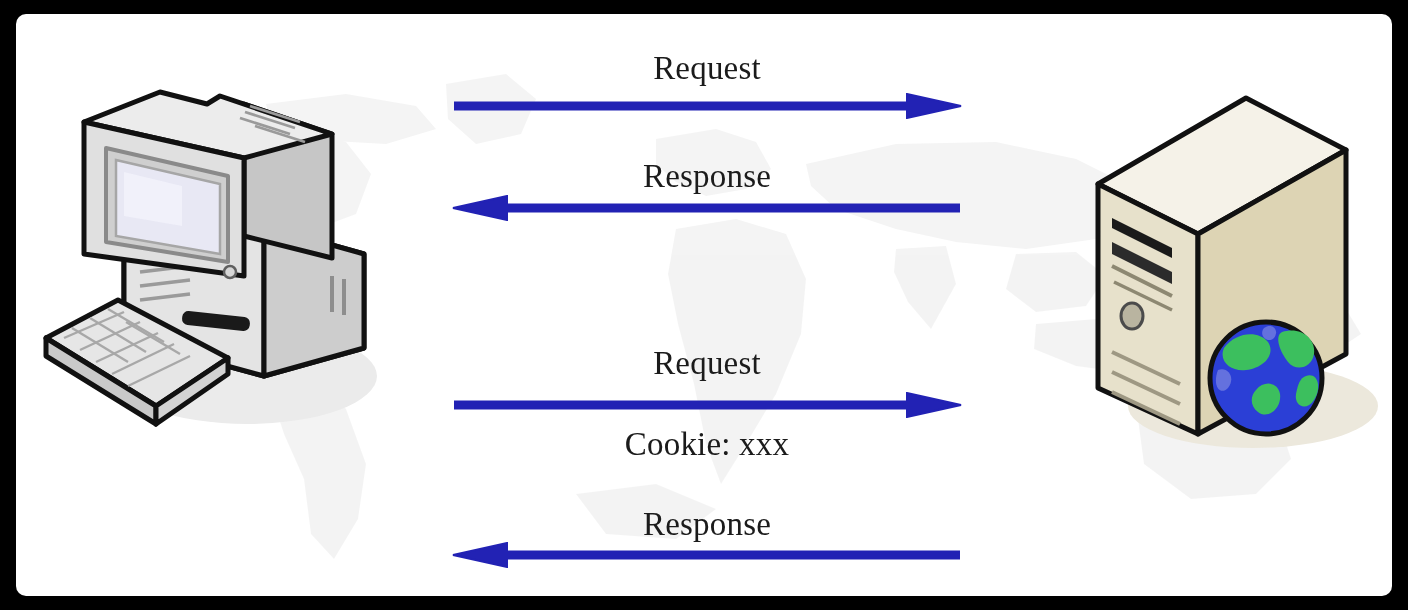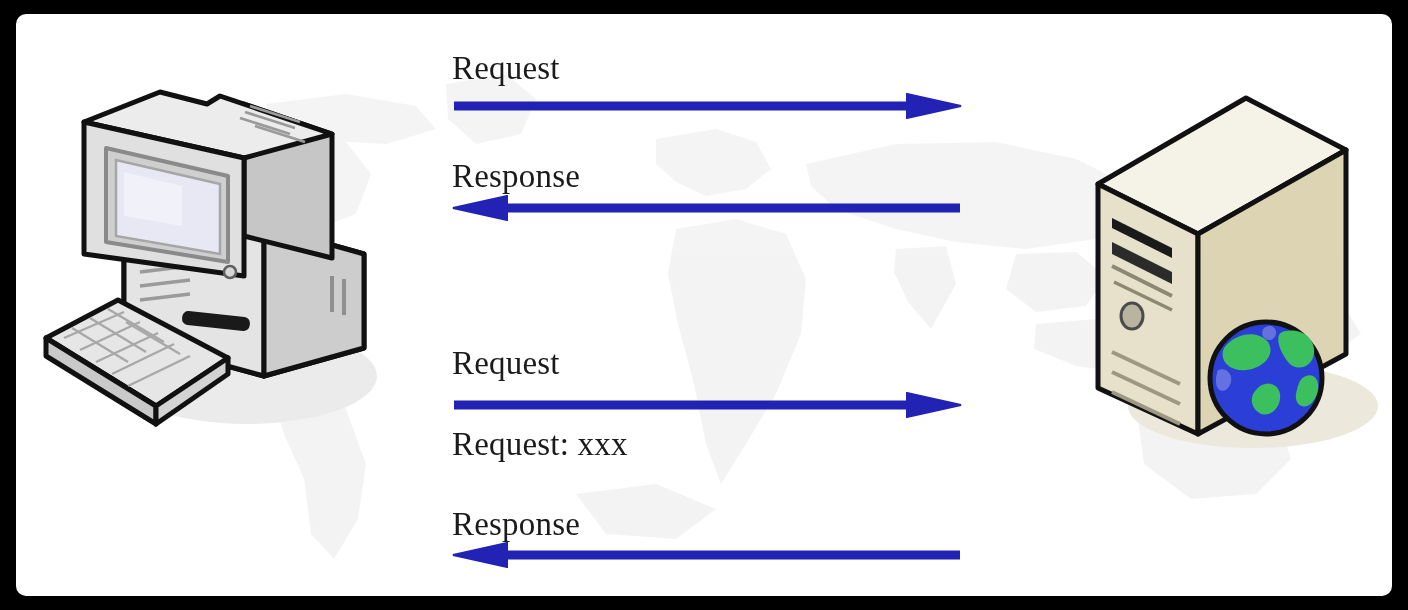--- a/index.html
+++ b/index.html
@@ -63,20 +63,21 @@
     top: 0;
     width: 100%;
     height: 100%;
   }
   .flow-label {
     position: absolute;
     font-family: "Liberation Serif", serif;
     font-size: 33px;
     color: #1b1b1b;
     white-space: nowrap;
+    text-align: center;
     letter-spacing: 0.2px;
   }
   .flow-arrow {
     position: absolute;
     height: 26px;
   }
 </style>
 </head>
 <body>
 
@@ -230,21 +231,21 @@
       <svg class="flow-arrow" style="left:436px; top:181px; width:510px;" viewBox="0 0 510 26" preserveAspectRatio="none">
         <line x1="48" y1="13" x2="508" y2="13" stroke="#2222b4" stroke-width="9"></line>
         <polygon points="55,1 1,13 55,25" fill="#2222b4" stroke="#2222b4" stroke-width="2"></polygon>
       </svg>
 
       <div class="flow-label" style="left:436px; top:331px; width:510px;">Request</div>
       <svg class="flow-arrow" style="left:436px; top:378px; width:510px;" viewBox="0 0 510 26" preserveAspectRatio="none">
         <line x1="2" y1="13" x2="462" y2="13" stroke="#2222b4" stroke-width="9"></line>
         <polygon points="455,1 509,13 455,25" fill="#2222b4" stroke="#2222b4" stroke-width="2"></polygon>
       </svg>
-      <div class="flow-label" style="left:436px; top:412px; width:510px;">Request: xxx</div>
+      <div class="flow-label" style="left:436px; top:412px; width:510px;">Cookie: xxx</div>
 
       <div class="flow-label" style="left:436px; top:492px; width:510px;">Response</div>
       <svg class="flow-arrow" style="left:436px; top:528px; width:510px;" viewBox="0 0 510 26" preserveAspectRatio="none">
         <line x1="48" y1="13" x2="508" y2="13" stroke="#2222b4" stroke-width="9"></line>
         <polygon points="55,1 1,13 55,25" fill="#2222b4" stroke="#2222b4" stroke-width="2"></polygon>
       </svg>
 
     </div>
   </div>
 </div>

